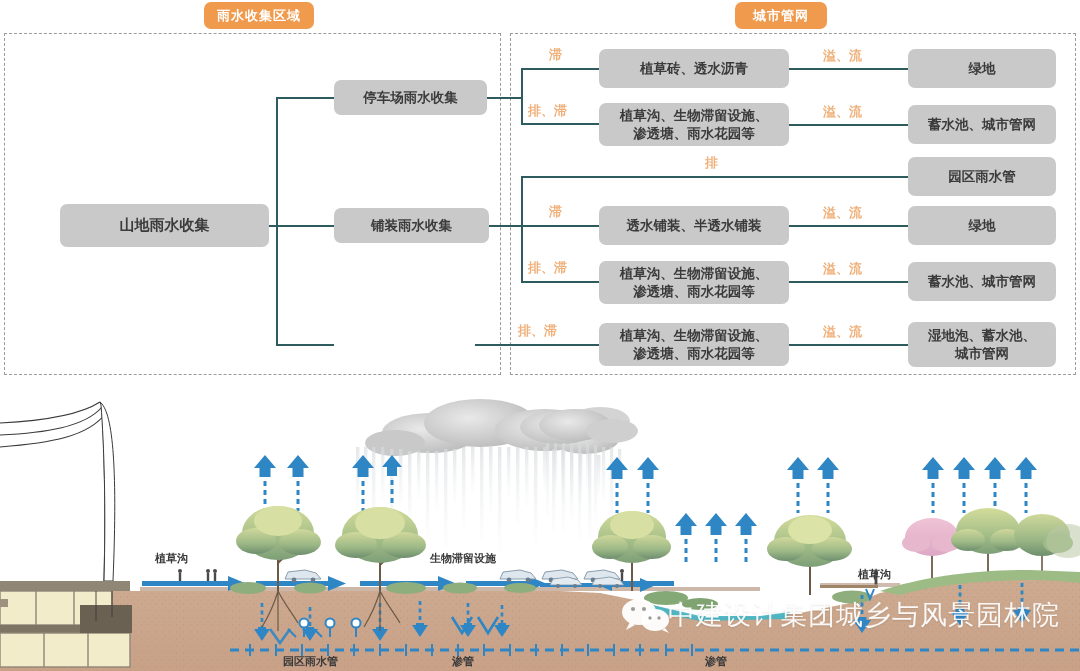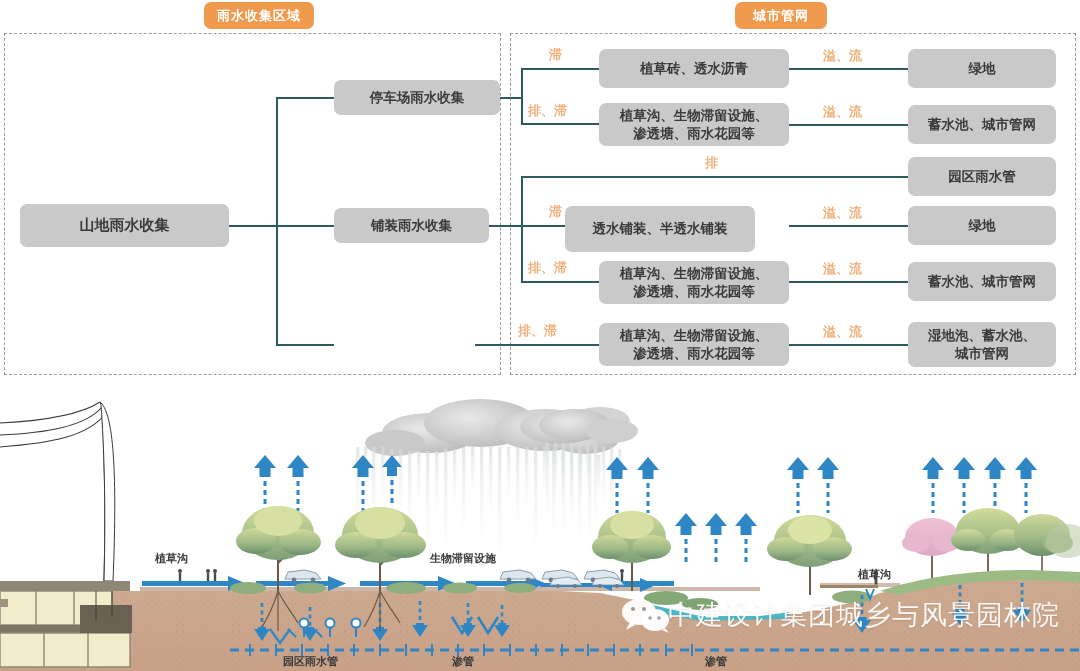--- a/index.html
+++ b/index.html
@@ -41,21 +41,21 @@
     border-radius: 7px;
     color: #3b3b3b;
     font-size: 13.5px;
     font-weight: bold;
     line-height: 1.32;
     display: flex; align-items: center; justify-content: center;
     text-align: center;
     z-index: 4;
     padding: 2px 4px;
   }
-  .node.big { font-size: 15px; }
+  .node.big { font-size: 15px; margin-left: 40px; }
 
   
   .ln {
     position: absolute;
     background: #2d5b5e;
     z-index: 2;
   }
   .ln.h { height: 1.6px; }
   .ln.v { width: 1.6px; }
 
@@ -107,21 +107,21 @@
   <div class="ln v" style="left:276px; top:97px; height:248px;"></div>
 
   <div class="ln h" style="left:276px; top:97px; width:58px;"></div>
 
   <div class="ln h" style="left:276px; top:225px; width:58px;"></div>
 
   <div class="ln h" style="left:276px; top:344px; width:58px;"></div>
 
   <div class="node big" style="left:20px; top:204px; width:209px; height:43px;">山地雨水收集</div>
 
-  <div class="node" style="left:334px; top:80px; width:166px; height:35px;">停车场雨水收集</div>
+  <div class="node" style="left:334px; top:80px; width:153px; height:35px;">停车场雨水收集</div>
   <div class="node" style="left:334px; top:208px; width:155px; height:35px;">铺装雨水收集</div>
 
   <div class="ln h" style="left:475px; top:97px; width:47px;"></div>
   <div class="ln v" style="left:521px; top:68px; height:56px;"></div>
   <div class="ln h" style="left:521px; top:68px; width:78px;"></div>
   <div class="ln h" style="left:521px; top:123px; width:78px;"></div>
 
   <div class="node" style="left:599px; top:49px; width:190px; height:39px;">植草砖、透水沥青</div>
   <div class="node multiline" style="left:599px; top:103px; width:190px; height:43px;">
     <span style="white-space:pre-line;">植草沟、生物滞留设施、
@@ -141,21 +141,21 @@
 
   <div class="ln h" style="left:475px; top:225px; width:47px;"></div>
   <div class="ln v" style="left:521px; top:176px; height:106px;"></div>
 
   <div class="ln h" style="left:521px; top:176px; width:387px;"></div>
   <div class="ln h" style="left:521px; top:225px; width:78px;"></div>
   <div class="ln h" style="left:521px; top:281px; width:78px;"></div>
 
   <div class="node" style="left:908px; top:157px; width:148px; height:39px;">园区雨水管</div>
 
-  <div class="node" style="left:565px; top:206px; width:190px; height:46px;font-family:Liberation Serif, serif;">透水铺装、半透水铺装</div>
+  <div class="node" style="left:599px; top:206px; width:190px; height:39px;font-family:Liberation Serif, serif;">透水铺装、半透水铺装</div>
   <div class="node" style="left:599px; top:261px; width:190px; height:43px;">
     <span style="white-space:pre-line;">植草沟、生物滞留设施、
 渗透塘、雨水花园等</span>
   </div>
 
   <div class="ln h" style="left:789px; top:225px; width:119px;"></div>
   <div class="ln h" style="left:789px; top:281px; width:119px;"></div>
 
   <div class="node" style="left:908px; top:206px; width:148px; height:39px;">绿地</div>
   <div class="node" style="left:908px; top:262px; width:148px; height:39px;">蓄水池、城市管网</div>

